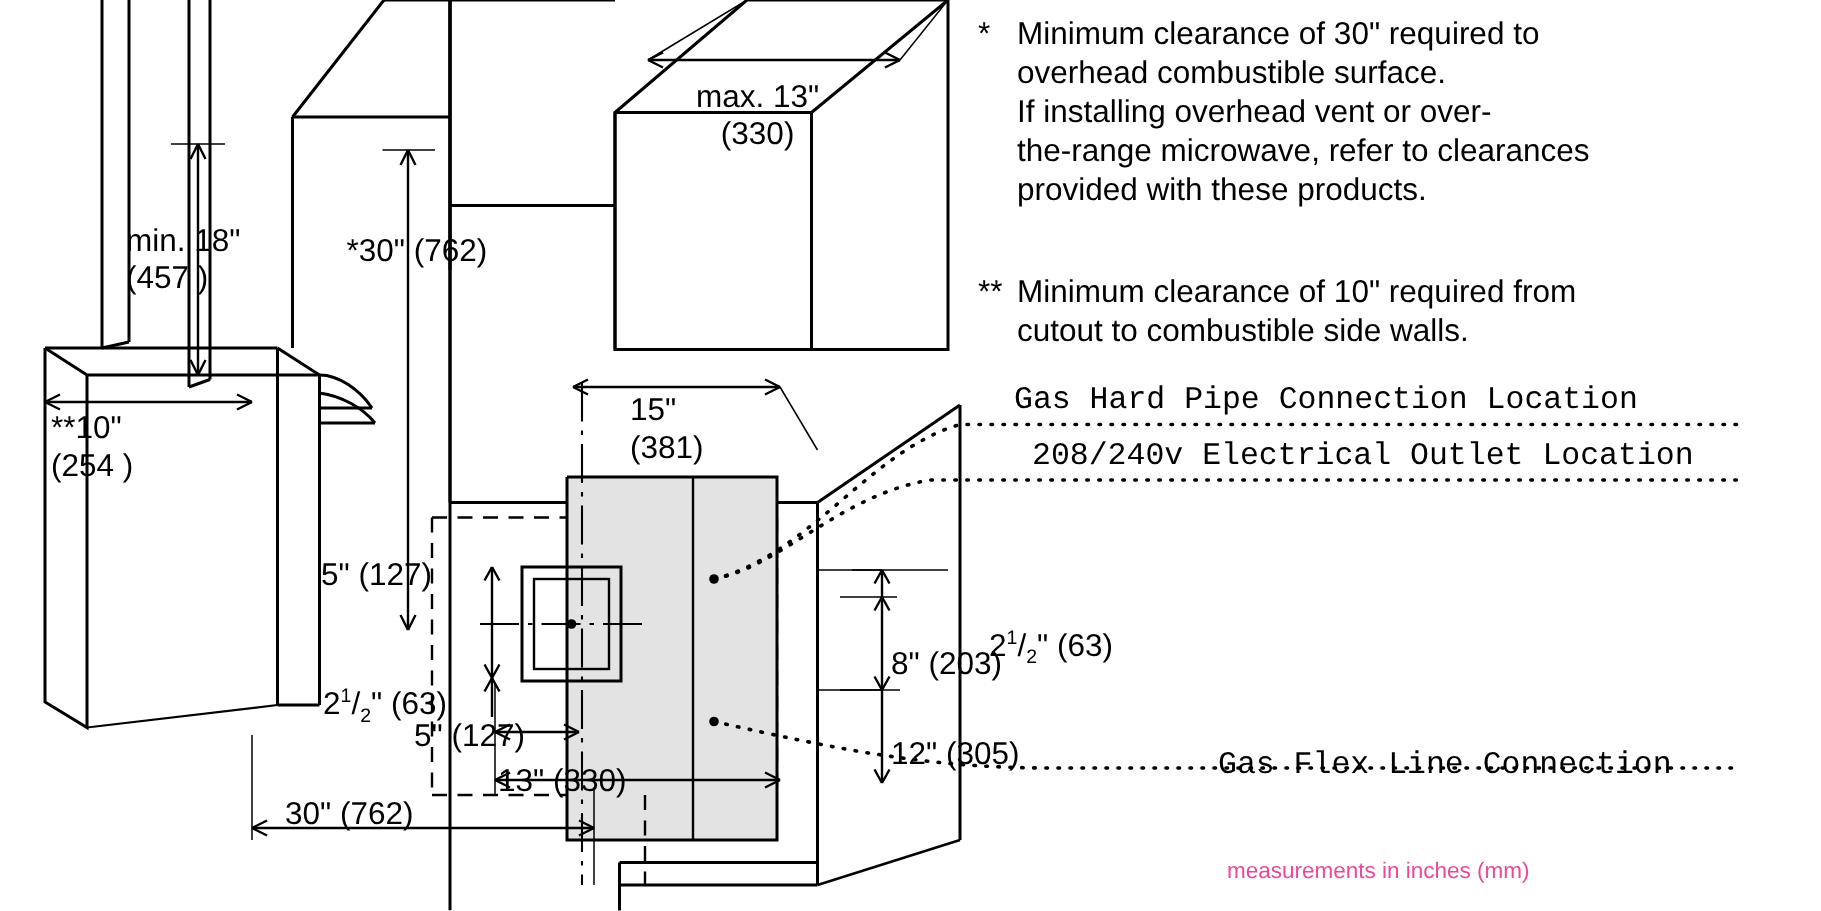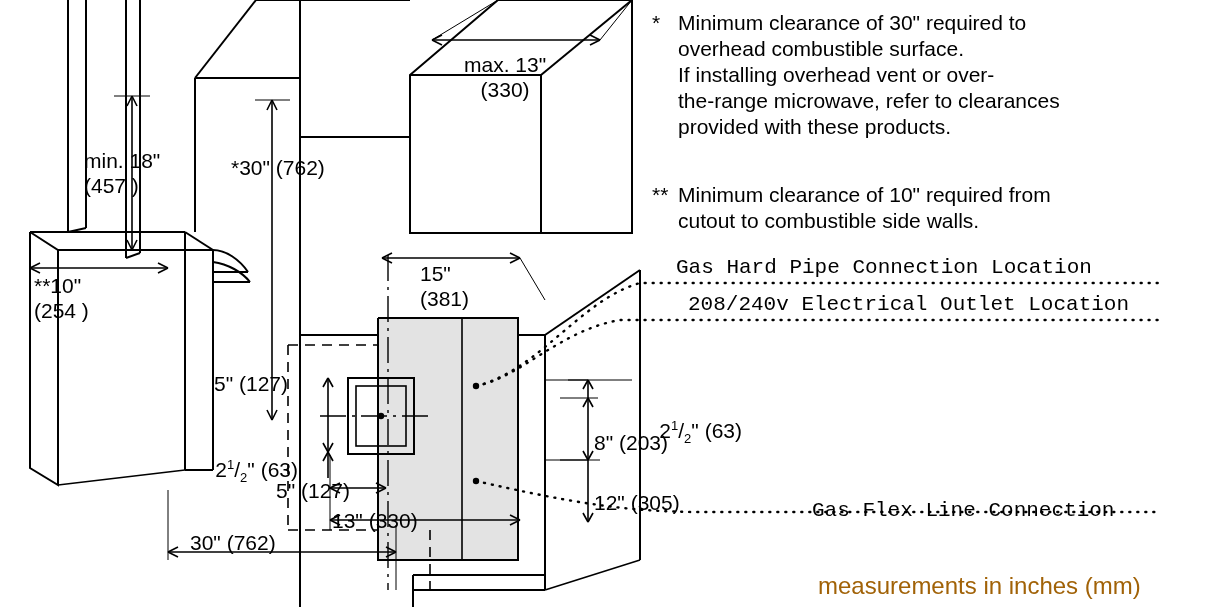--- a/index.html
+++ b/index.html
@@ -64,22 +64,22 @@
     line-height: 0;
   }
   .sub-frac {
     font-size: 13px;
     vertical-align: sub;
     line-height: 0;
   }
   .footer {
     position: absolute;
     font-family: "Liberation Sans", sans-serif;
-    font-size: 24px;
-    color: #a16207;
+    font-size: 15px;
+    color: #ec4899;
     white-space: pre;
   }
 </style>
 </head>
 <body>
 
 <div id="stage">
 
   <svg class="diagram" viewBox="0 0 1214 607">
     <g fill="none" stroke="#000" stroke-width="2" stroke-linecap="butt" stroke-linejoin="miter">

